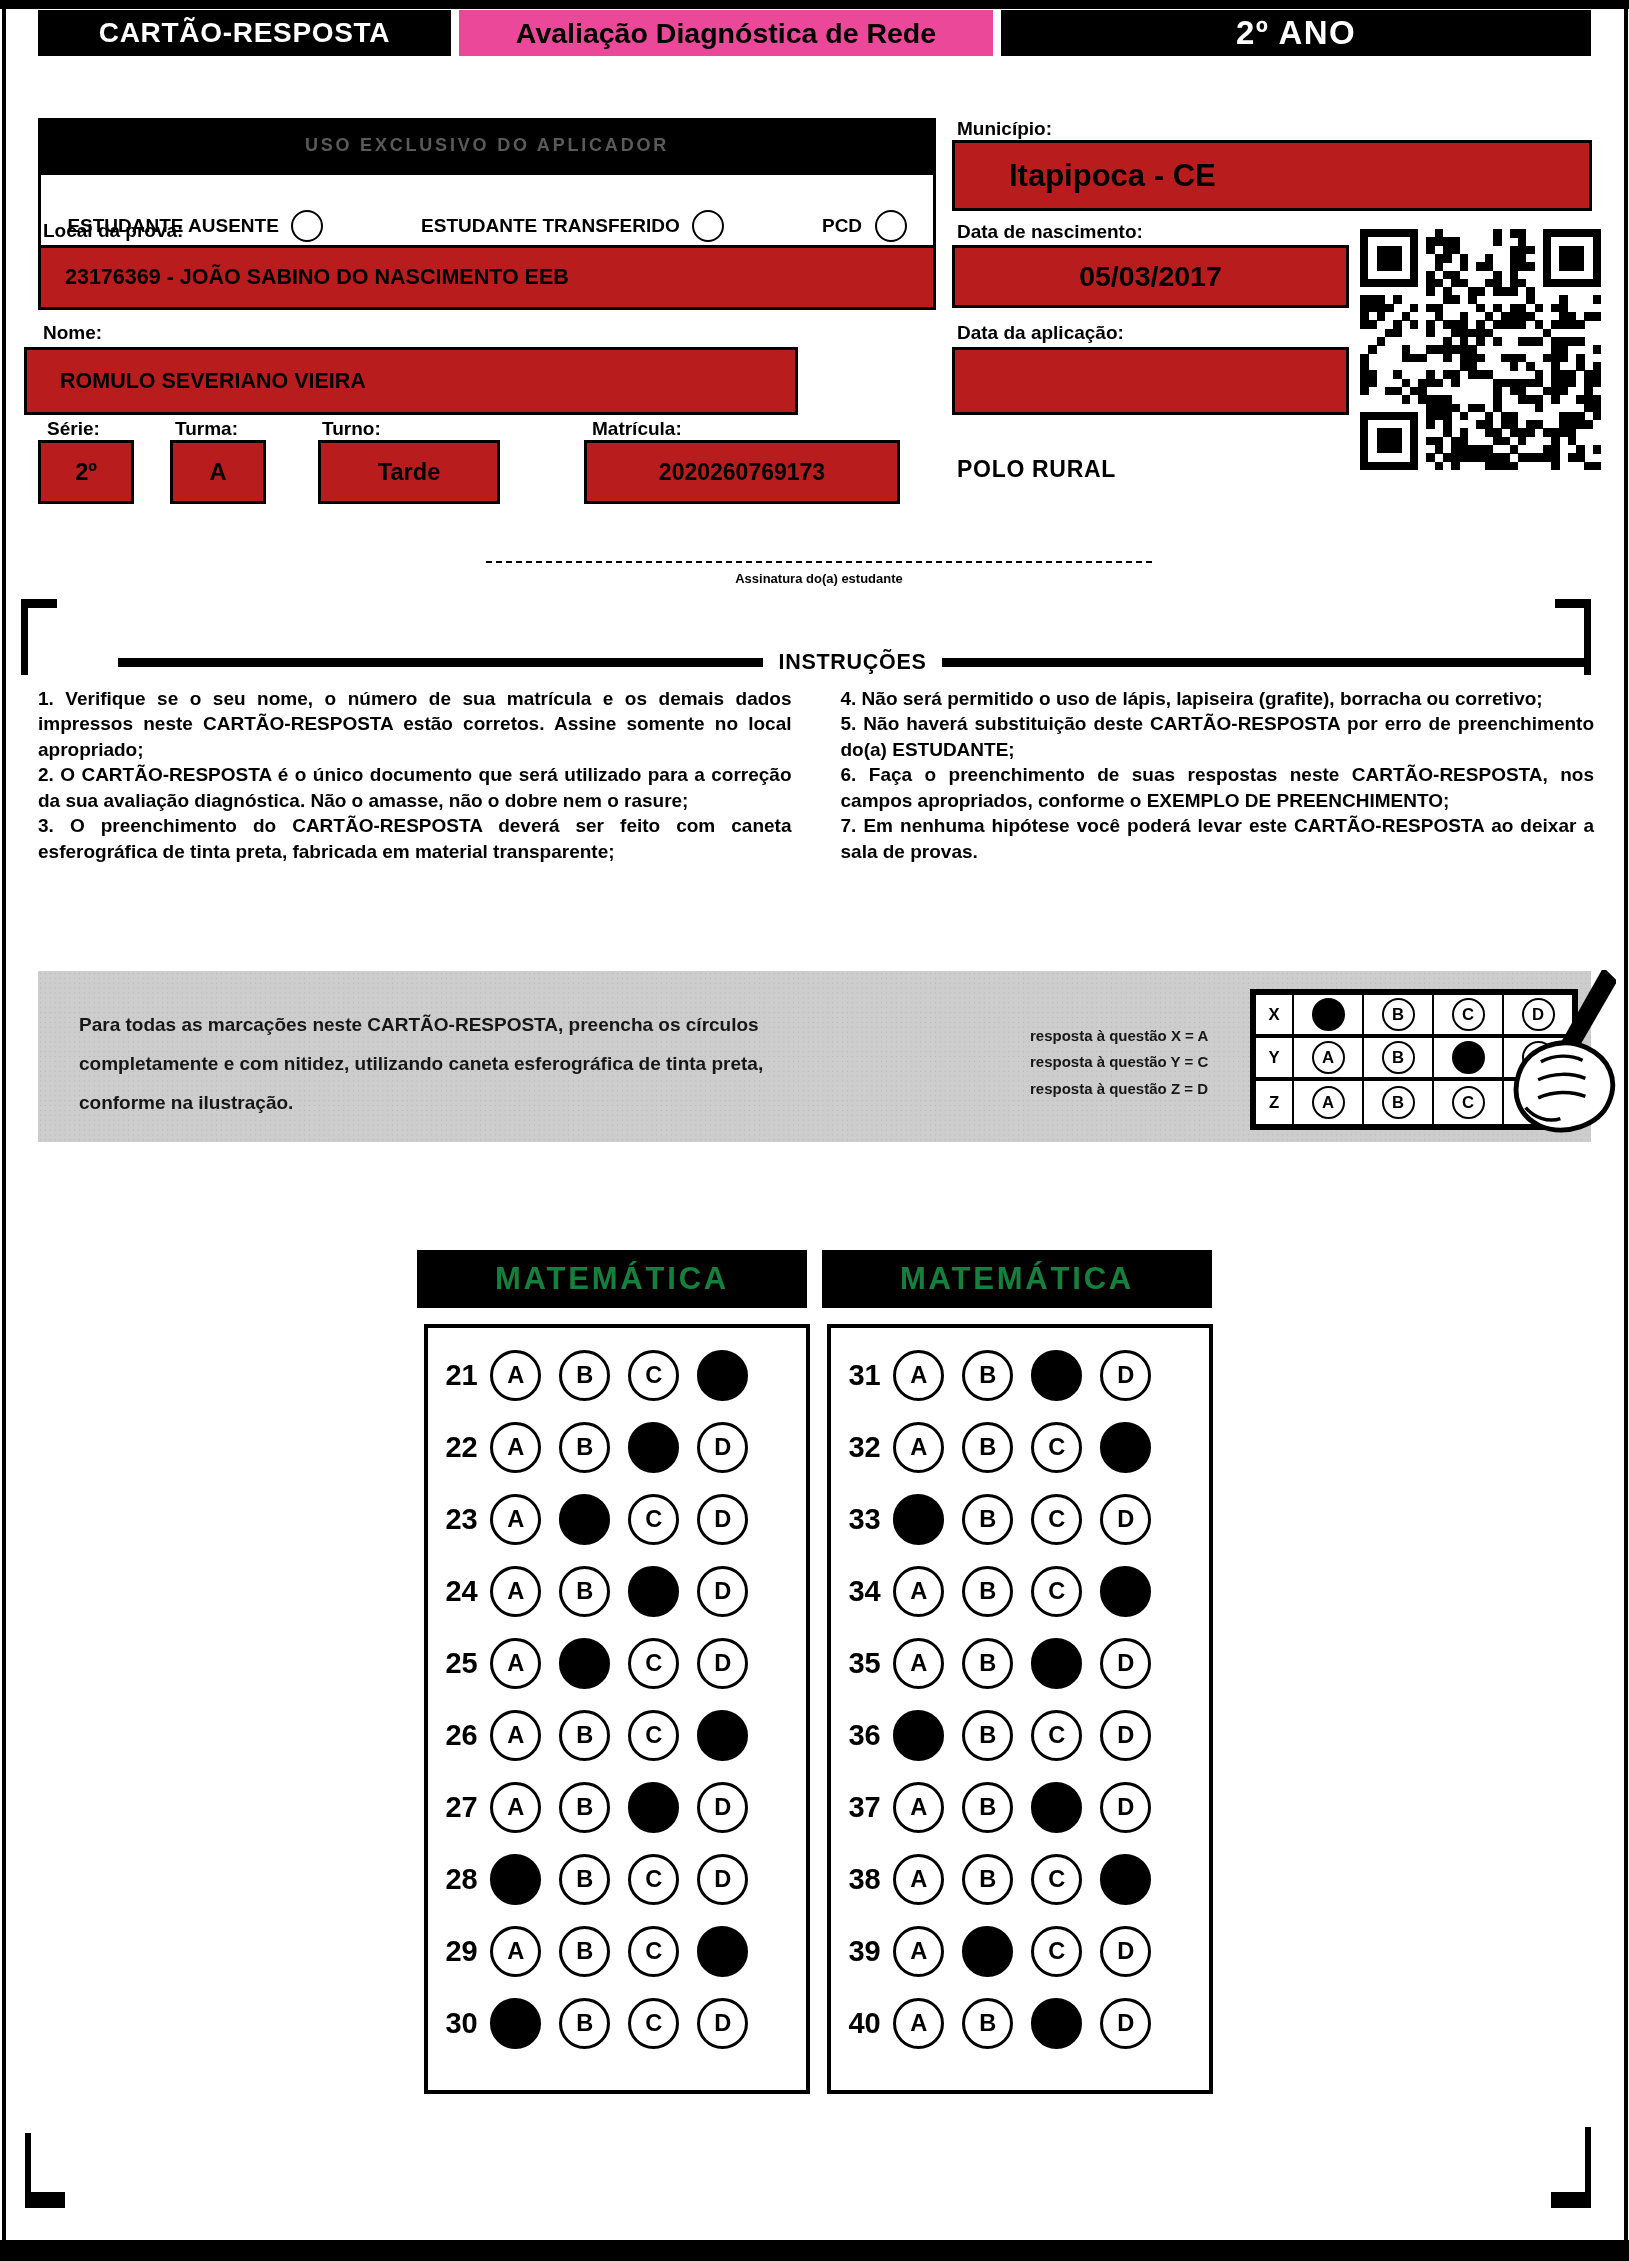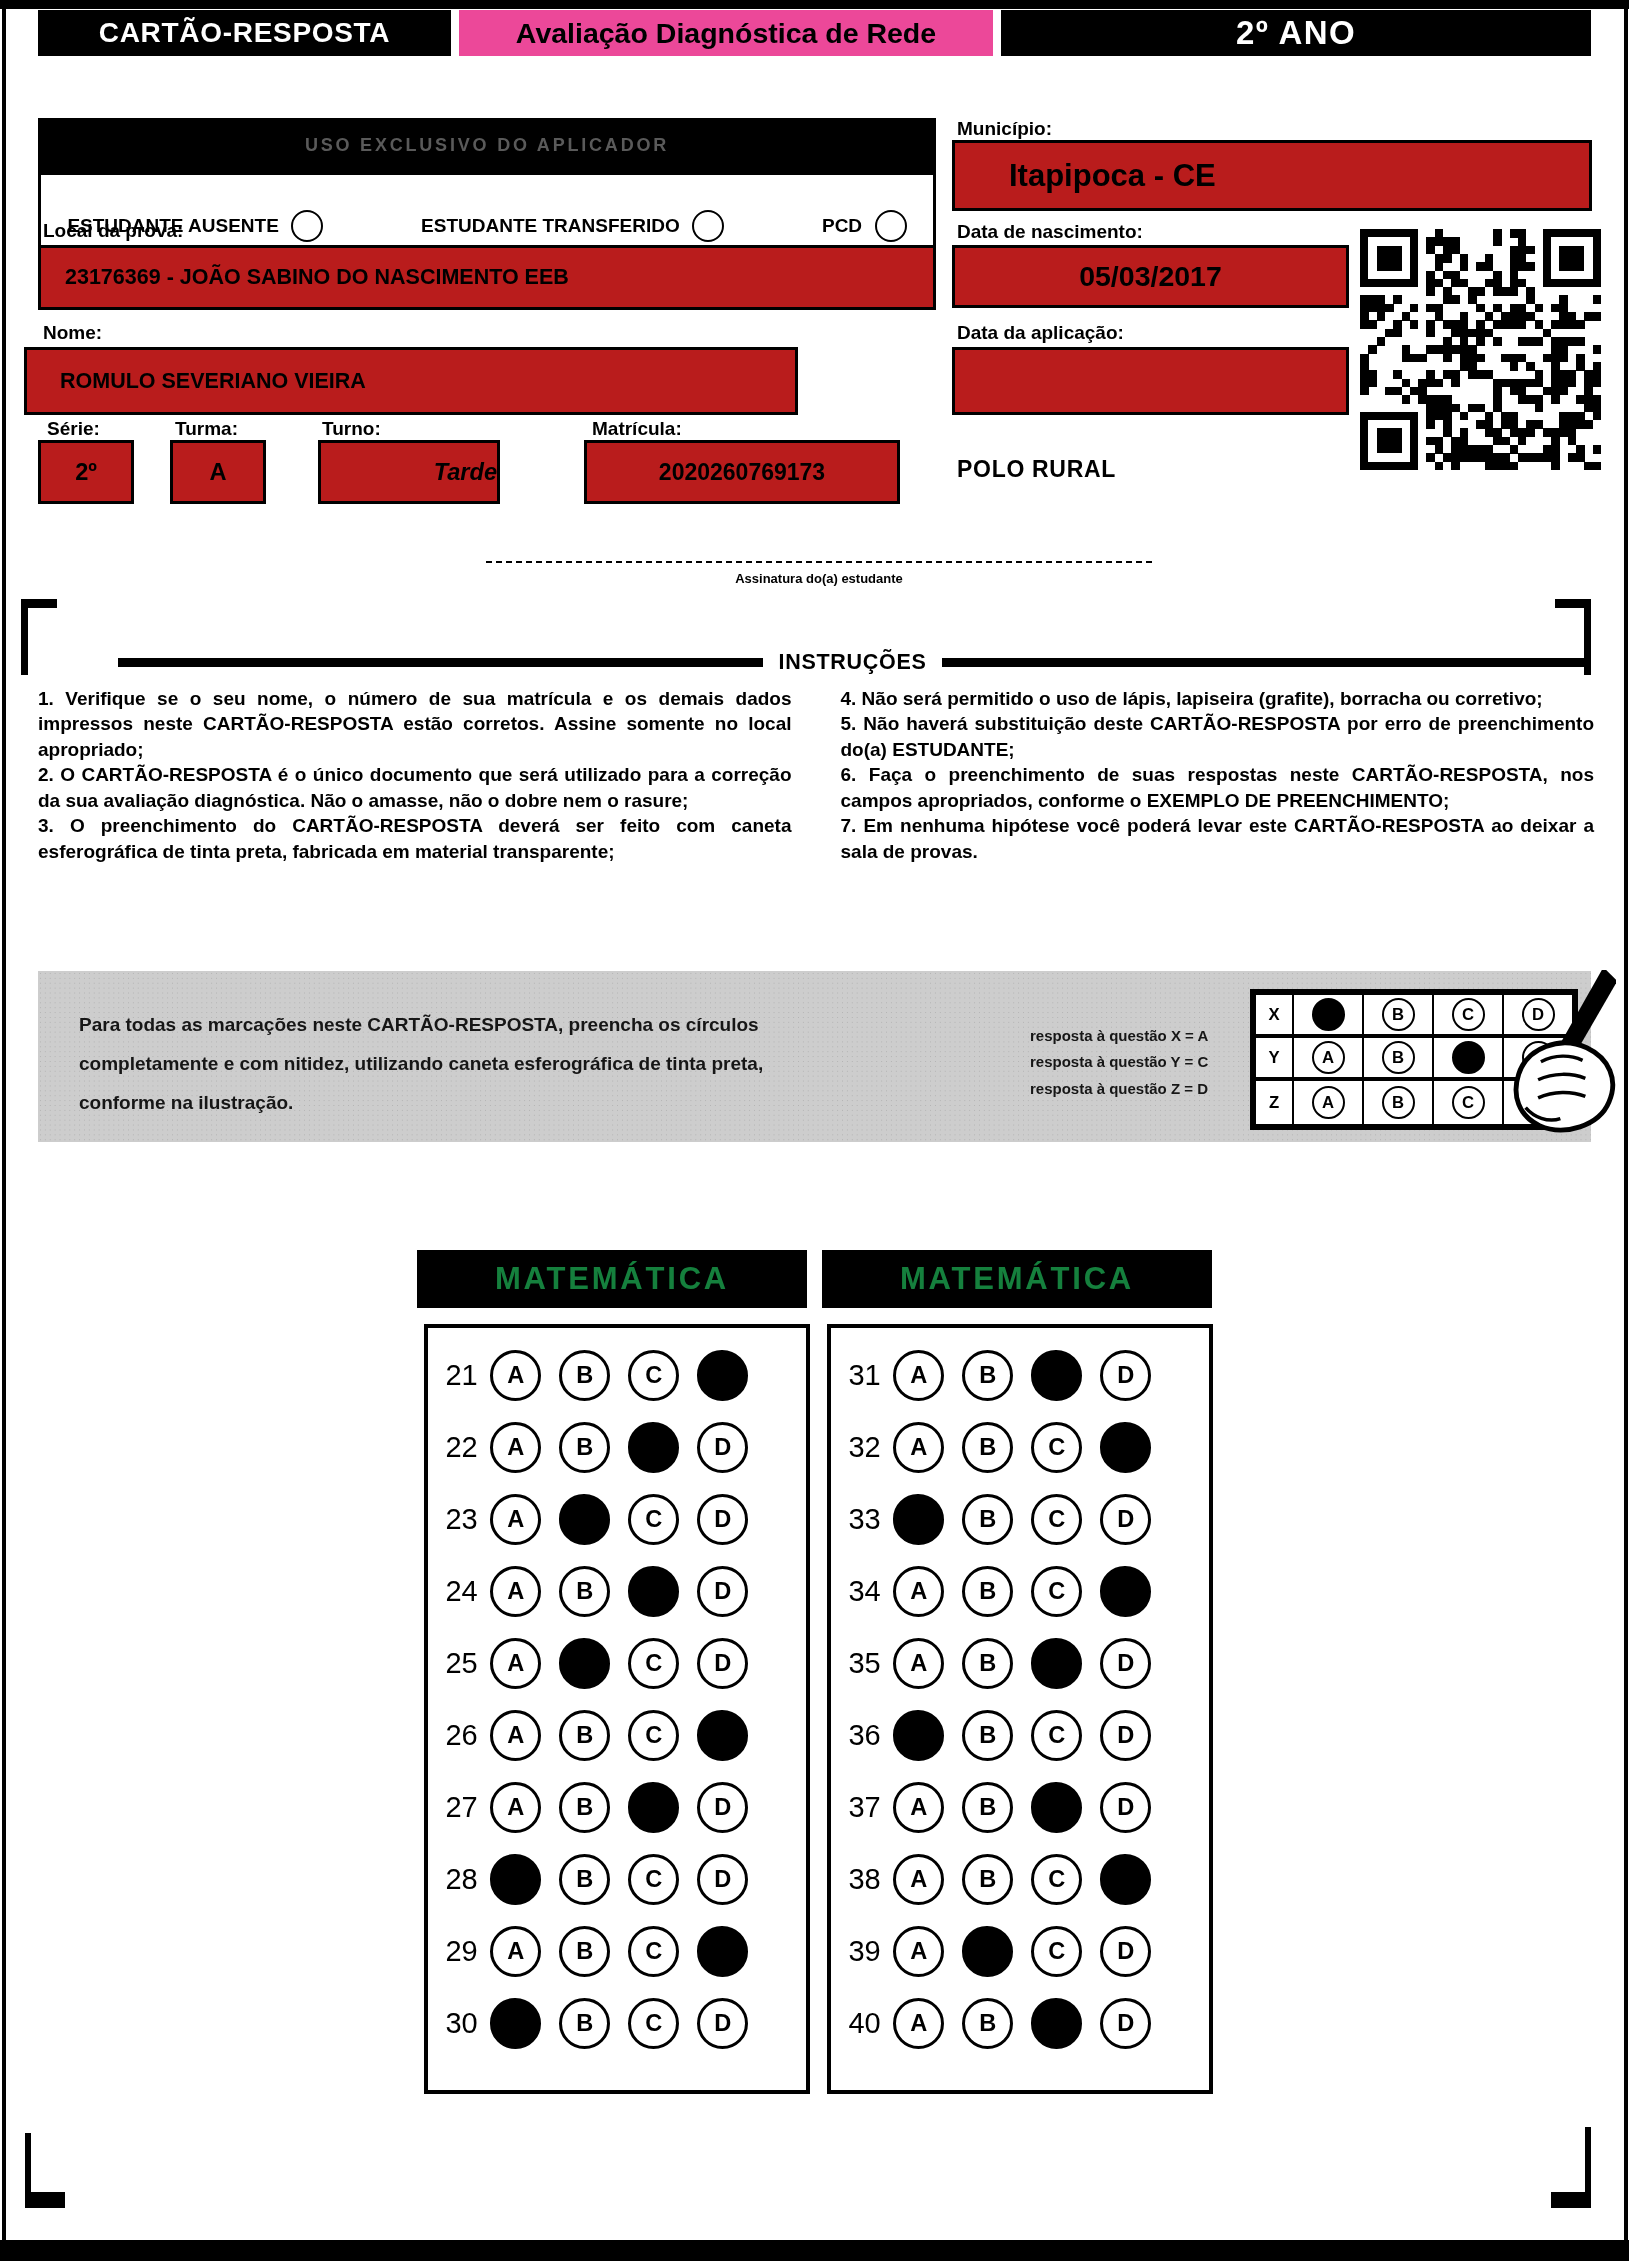--- a/index.html
+++ b/index.html
@@ -74,21 +74,21 @@
   .ex-cell.ch { width:69px; flex:1; }
   .ex-bubble { width:33px; height:33px; border:2.8px solid #000; border-radius:50%;
     display:flex; align-items:center; justify-content:center; font-weight:bold; font-size:16.7px; background:#fff; }
   .ex-bubble.filled { background:#000; color:transparent; }
 
   
   .mat-hdr { position:absolute; width:390px; height:58px; background:#000; color:#15803d;
     display:flex; align-items:center; justify-content:center; font-weight:bold; font-size:31px; letter-spacing:2.8px; }
   .ans-box { position:absolute; width:386px; height:770px; border:4.9px solid #000; background:#fff; padding-top:11px; }
   .q-row { height:72px; display:flex; align-items:center; }
-  .q-num { width:40px; margin-left:9.7px; text-align:right; font-weight:normal; font-size:29px; }
+  .q-num { width:40px; margin-left:9.7px; text-align:right; font-weight:bold; font-size:29px; }
   .bubbles { display:flex; margin-left:12.5px; }
   .bubble { width:51px; height:51px; border:3.5px solid #000; border-radius:50%; margin-right:18px;
     display:flex; align-items:center; justify-content:center; font-weight:bold; font-size:23.6px; background:#fff; }
   .bubble.filled { background:#000; border-color:#000; color:transparent; border-radius:49% 51% 50% 50%; }
 
   .qr-wrap { left:1360px; top:229px; width:241px; height:241px; }
   .polo { left:957px; top:456px; font-weight:bold; font-size:23px; letter-spacing:0.7px; }
   .hand-wrap { left:1438px; top:970px; width:178px; height:182px; }
 </style>
 </head>
@@ -135,21 +135,21 @@
 <div class="lbl" style="left:175px; top:418px;">Turma:</div>
 <div class="lbl" style="left:322px; top:418px;">Turno:</div>
 <div class="lbl" style="left:592px; top:418px;">Matrícula:</div>
 
 <div class="vbox" style="left:38px; top:440px; width:96px; height:64px; justify-content:center;">
   <span class="val" style="font-size:23.6px;">2º</span>
 </div>
 <div class="vbox" style="left:170px; top:440px; width:96px; height:64px; justify-content:center;">
   <span class="val" style="font-size:23.6px;">A</span>
 </div>
-<div class="vbox" style="left:318px; top:440px; width:182px; height:64px; justify-content:flex-end;font-style:italic;">
+<div class="vbox" style="left:318px; top:440px; width:182px; height:64px; justify-content:center;">
   <span class="val" style="font-size:23.6px;">Tarde</span>
 </div>
 <div class="vbox" style="left:584px; top:440px; width:316px; height:64px; justify-content:center;">
   <span class="val" style="font-size:23px;">2020260769173</span>
 </div>
 
 <div class="lbl" style="left:957px; top:118px;">Município:</div>
 <div class="vbox" style="left:952px; top:140px; width:640px; height:71px;">
   <span class="val" style="padding-left:54px; font-size:31px;">Itapipoca - CE</span>
 </div>

